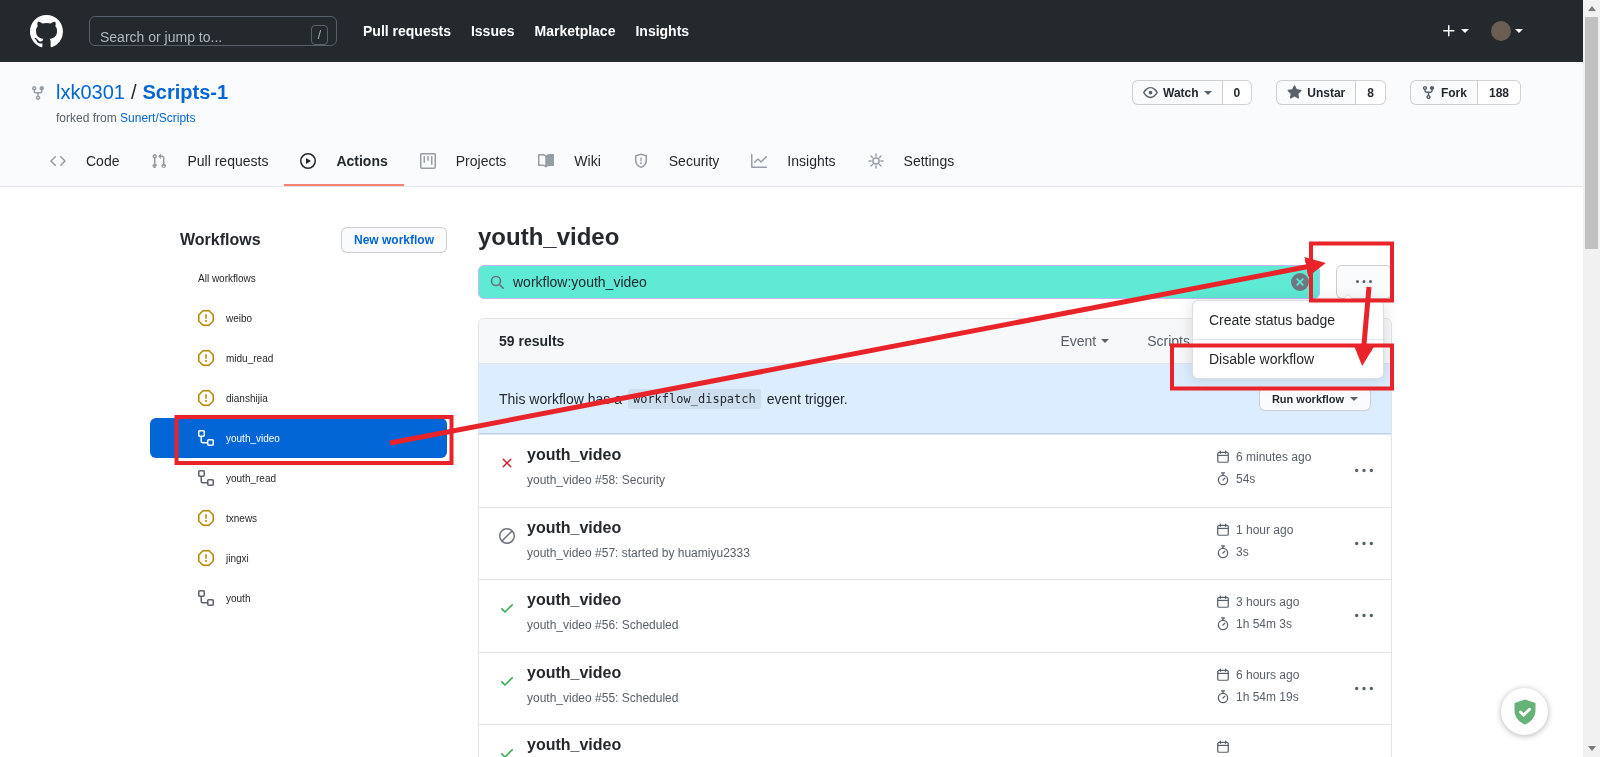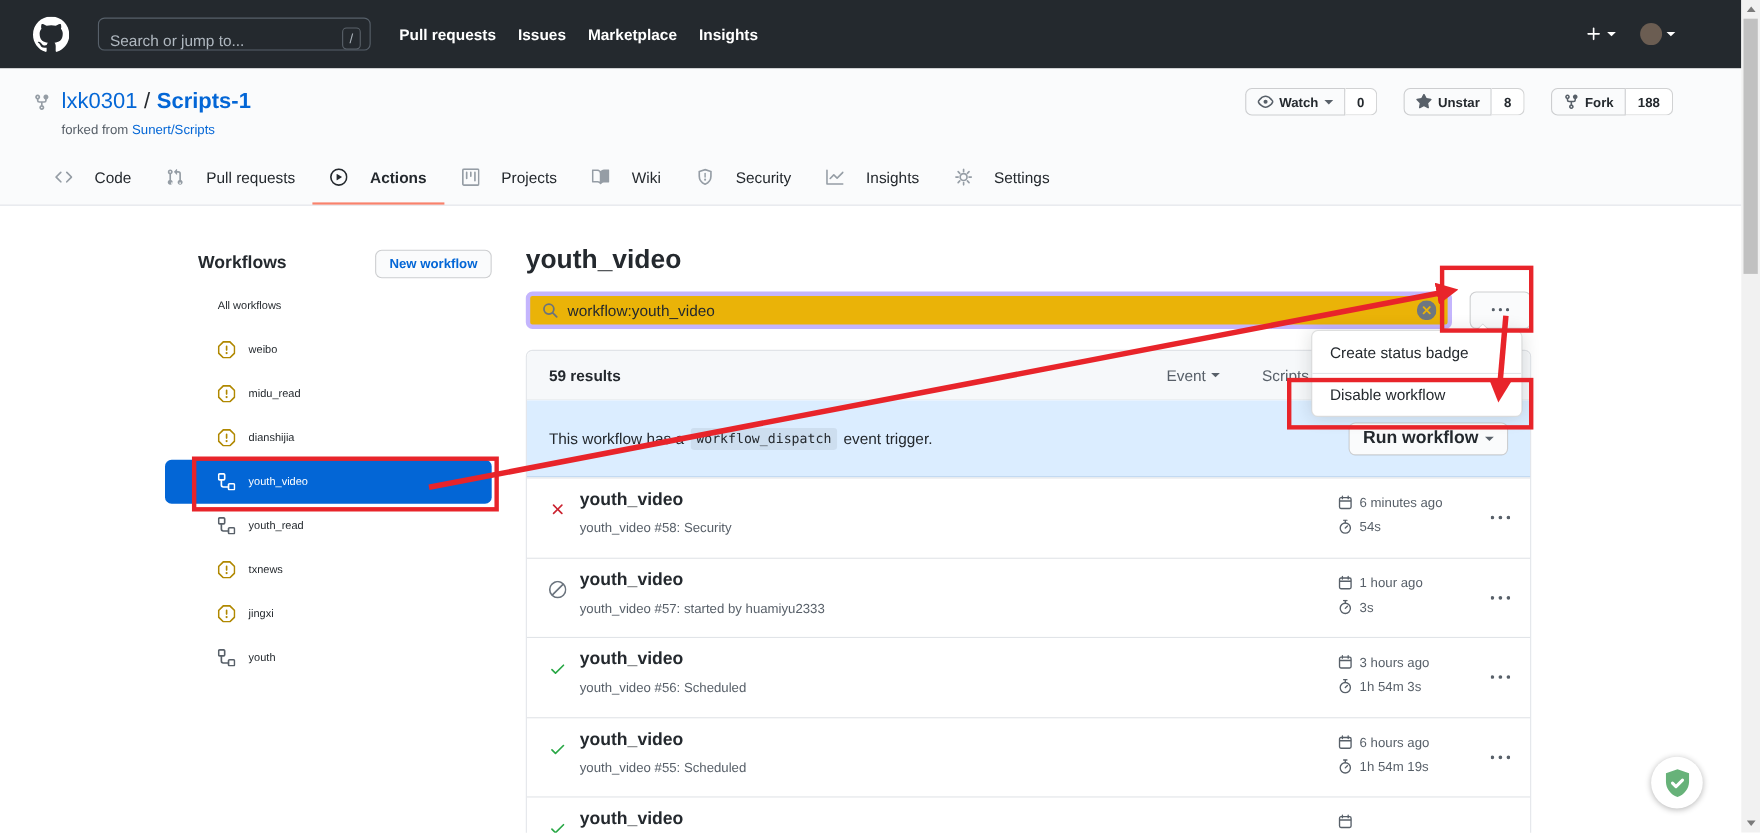--- a/index.html
+++ b/index.html
@@ -65,21 +65,21 @@
   .sb-item svg { width:16px; height:16px; margin-right:12px; flex:0 0 auto; }
   .sb-item .warn { color:#b08800; }
   .sb-item .wf { color:#586069; }
   .sb-item.selected { background:#0366d6; color:#fff; }
   .sb-item.selected .wf { color:#fff; }
 
   
   .main { position:absolute; left:478px; top:222px; width:914px; }
   .main h2 { font-size:24px; font-weight:700; line-height:30px; }
   .search-row { margin-top:13px; display:flex; }
-  .wf-search { flex:1; height:34px; border:4px solid #c4b5fd; border-radius:6px; background:#eab308;
+  .wf-search { flex:1; height:34px; border:1px solid #c4b5fd; border-radius:6px; background:#5eead4;
     display:flex; align-items:center; padding:0 10px; cursor:text; }
   .wf-search .mag { width:16px; height:16px; color:#6a737d; }
   .wf-search .val { margin-left:8px; font-size:14px; color:#24292e; flex:1; }
   .wf-search .clear { width:18px; height:18px; color:#6e7781; cursor:pointer; }
   .kebab-btn { width:56px; height:34px; margin-left:16px; background:#fafbfc;
     border:1px solid rgba(27,31,35,.2); border-radius:6px; display:flex; align-items:center;
     justify-content:center; cursor:pointer; color:#586069; }
   .kebab-btn svg { width:16px; height:16px; }
 
   .results { margin-top:19px; border:1px solid #e1e4e8; border-radius:6px 6px 0 0; }
@@ -88,21 +88,21 @@
   .res-count { font-size:14px; font-weight:700; }
   .res-filters { margin-left:auto; display:flex; gap:38px; padding-right:168px; font-size:14px;
     color:#586069; }
   .filter { display:flex; align-items:center; gap:5px; cursor:pointer; }
 
   .banner { height:70px; background:#dbedff; border-bottom:1px solid rgba(4,66,137,.15);
     display:flex; align-items:center; padding:0 20px; font-size:14px; }
   .banner code { font-family:"DejaVu Sans Mono","Liberation Mono",monospace; font-size:12px;
     background:rgba(27,31,35,.07); border-radius:3px; padding:3px 5px; margin:0 6px; }
   .run-btn { margin-left:auto; background:#fafbfc; border:1px solid rgba(27,31,35,.2);
-    border-radius:6px; font-size:16px; font-weight:700; padding:5px 12px; cursor:pointer;
+    border-radius:6px; font-size:11px; font-weight:700; padding:5px 12px; cursor:pointer;
     display:flex; align-items:center; gap:6px; color:#24292e; }
   .run-btn .caret { color:#586069; }
 
   .run-row { position:relative; height:72.5px; border-top:1px solid #e1e4e8; background:#fff; }
   .run-row:first-of-type { border-top:none; }
   .run-status { position:absolute; left:20px; top:20px; width:16px; height:16px; }
   .run-status.failure { color:#cb2431; }
   .run-status.success { color:#28a745; }
   .run-status.cancelled { color:#6a737d; }
   .run-title { position:absolute; left:48px; top:11px; font-size:16px; font-weight:700;

